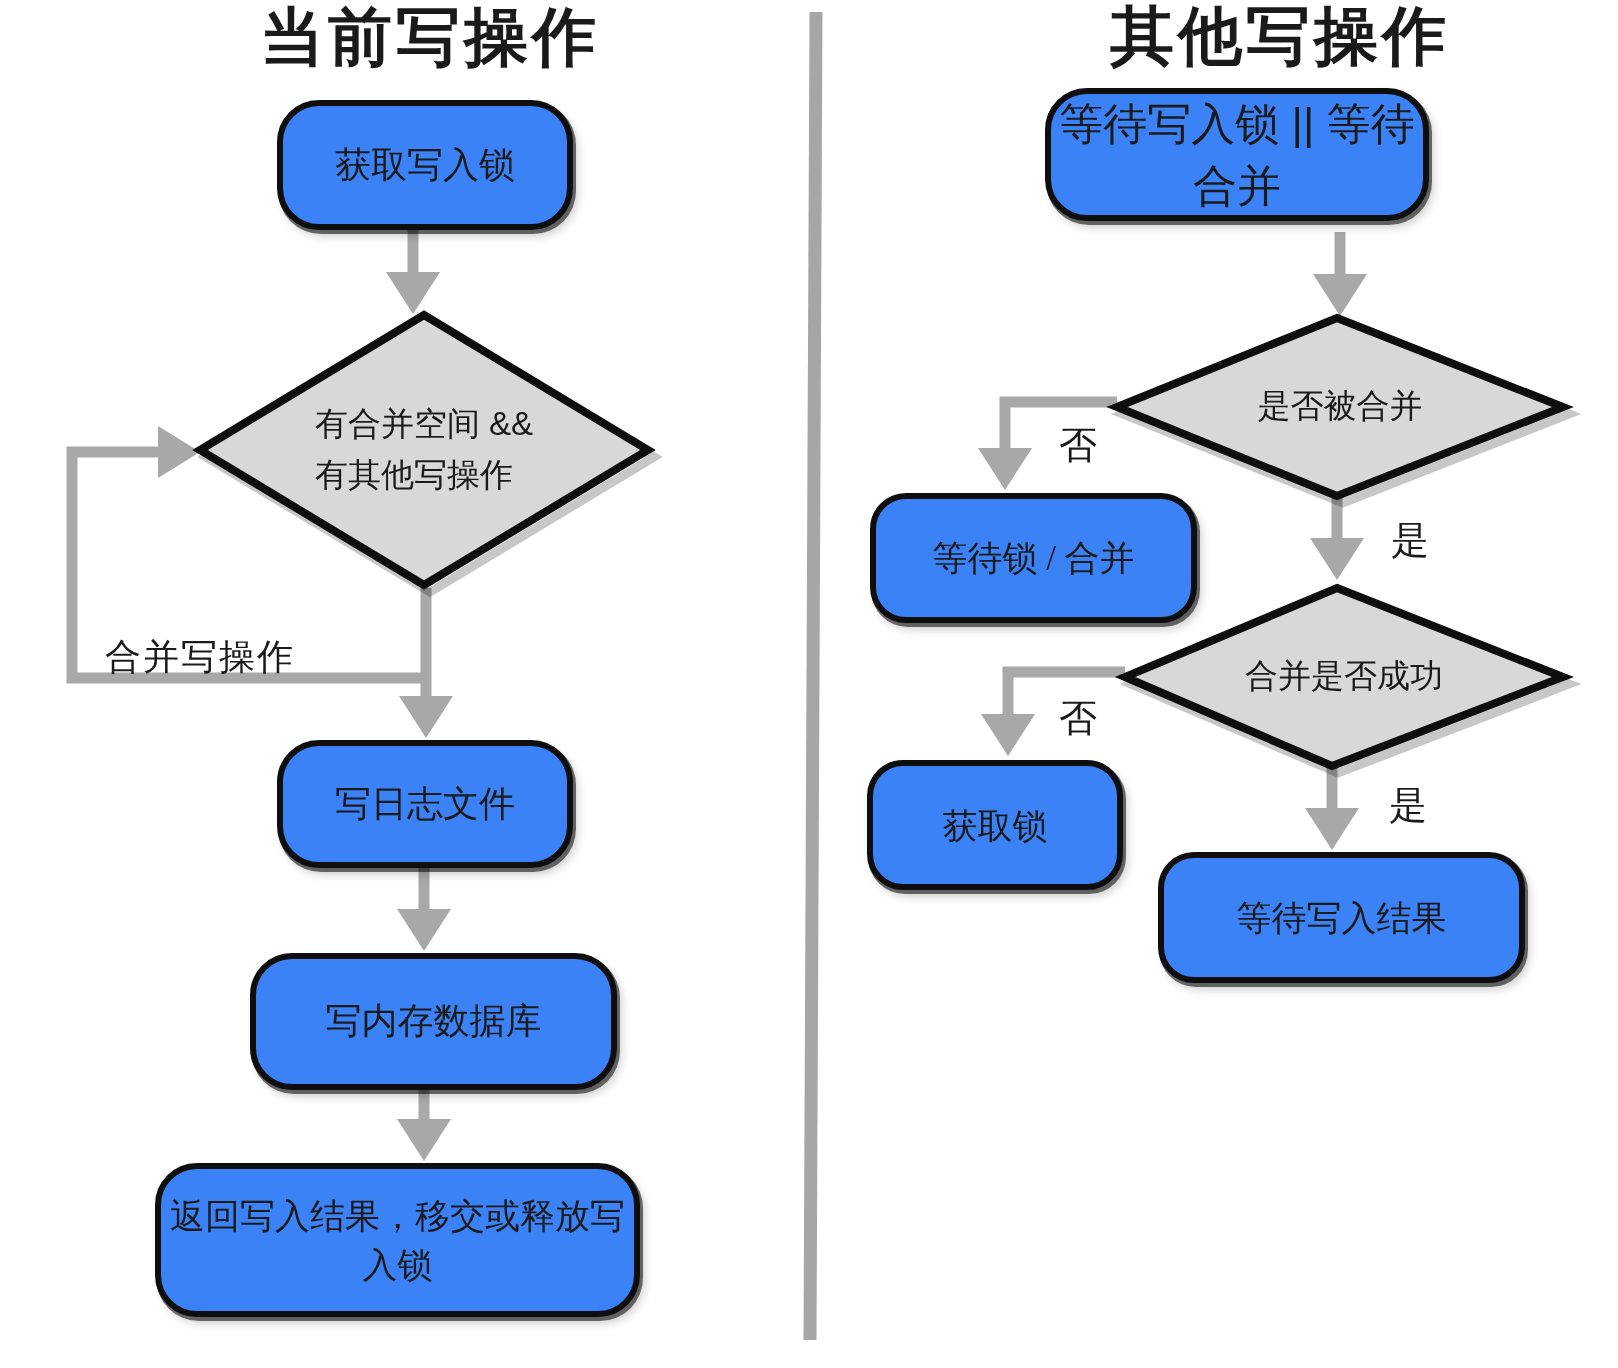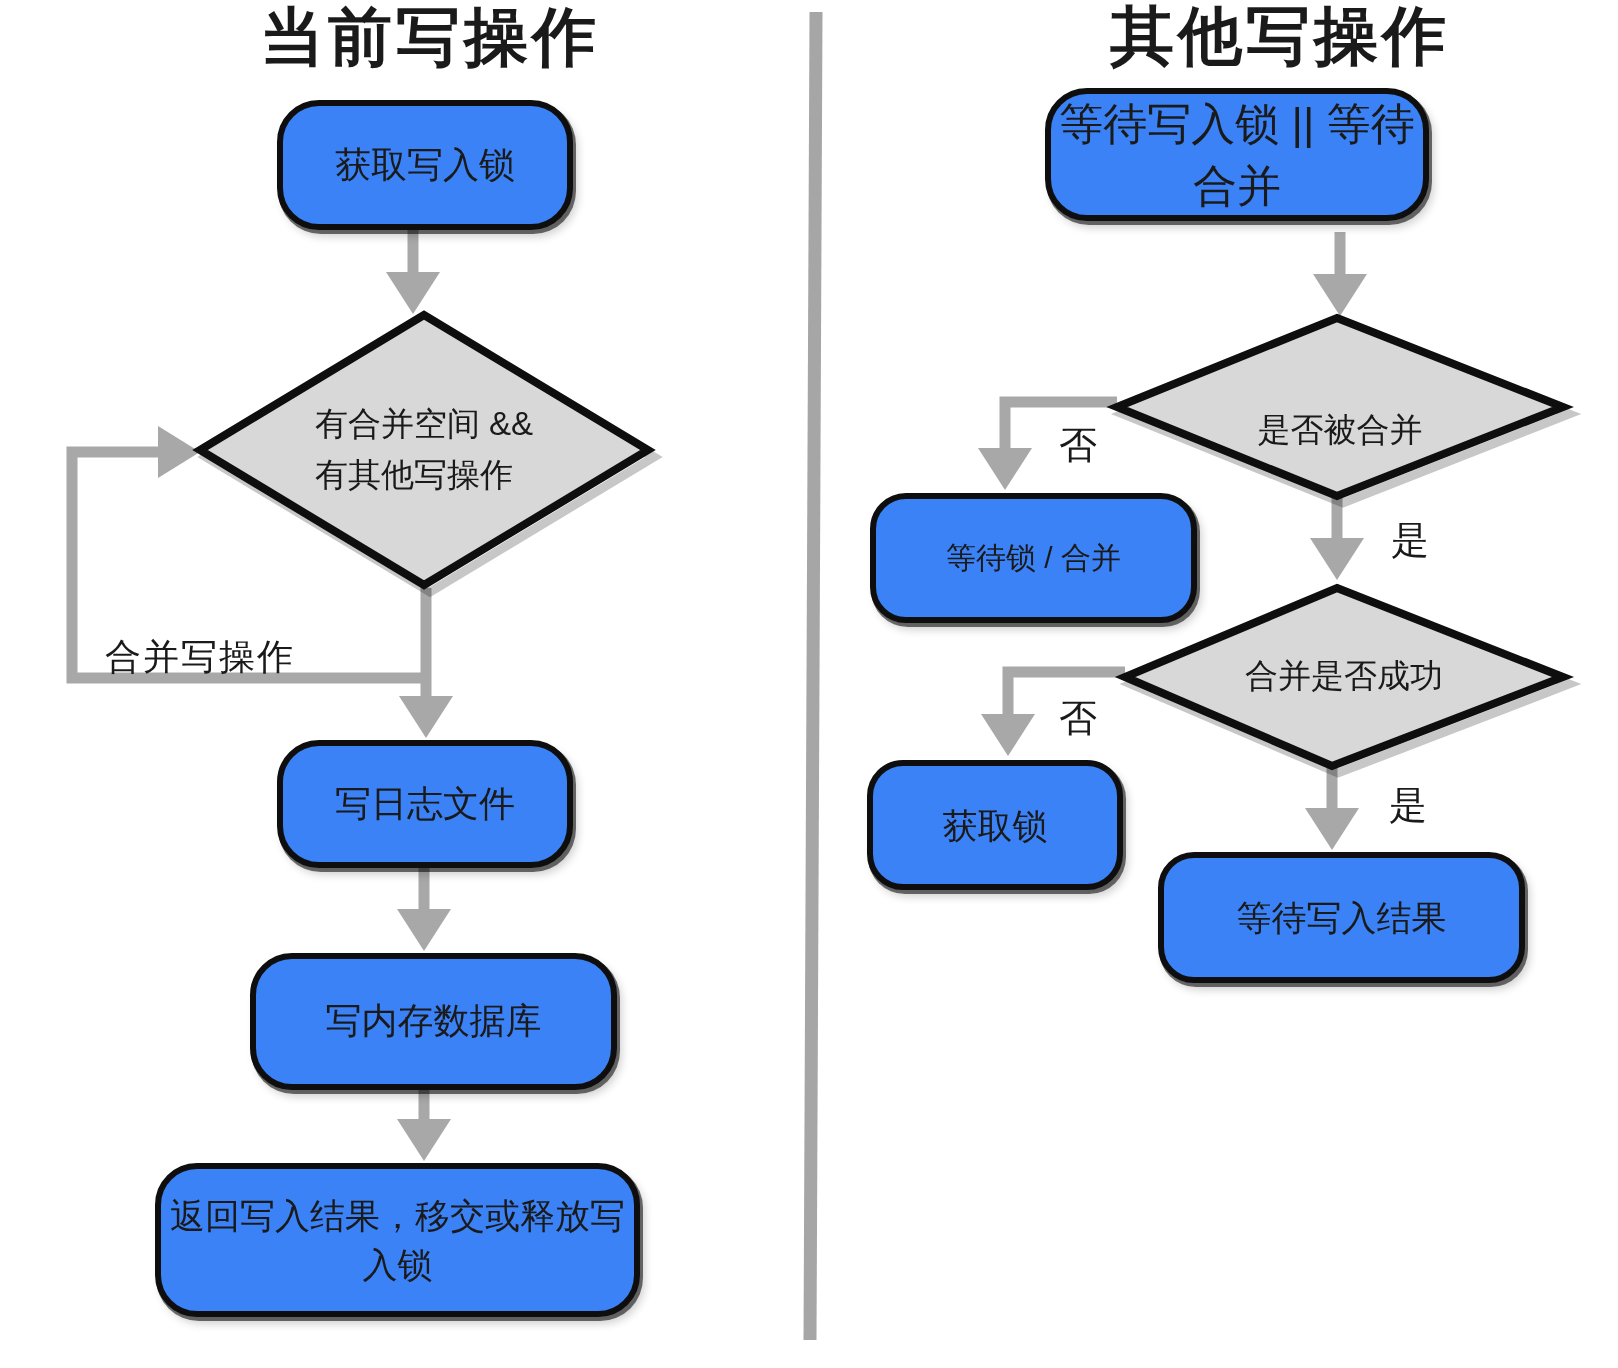--- a/index.html
+++ b/index.html
@@ -121,26 +121,26 @@
   <div class="elabel loop" style="left:200px; top:633px;margin-top:24px;">合并写操作</div>
 
   <div class="node" style="left:277px; top:740px; width:296px; height:128px;">写日志文件</div>
 
   <div class="node" style="left:240px; top:953px; width:367px; height:137px;margin-left:10px;">写内存数据库</div>
 
   <div class="node" style="left:155px; top:1163px; width:485px; height:154px; font-size:35px; padding:0 0;">返回写入结果，移交或释放写入锁</div>
 
   <div class="node" style="left:1045px; top:88px; width:384px; height:133px; font-size:44px;">等待写入锁 || 等待合并</div>
 
-  <div class="dlabel" style="left:1340px; top:406px;margin-top:24px;">是否被合并</div>
+  <div class="dlabel" style="left:1340px; top:406px;">是否被合并</div>
 
   <div class="elabel" style="left:1078px; top:445px;">否</div>
   <div class="elabel" style="left:1410px; top:540px;">是</div>
 
-  <div class="node small-radius" style="left:870px; top:493px; width:327px; height:130px; font-size:30px;">等待锁 / 合并</div>
+  <div class="node small-radius" style="left:870px; top:493px; width:327px; height:130px; font-size:35px;font-family:Liberation Serif, serif;">等待锁 / 合并</div>
 
   <div class="dlabel" style="left:1344px; top:676px;">合并是否成功</div>
 
   <div class="elabel" style="left:1078px; top:718px;">否</div>
   <div class="elabel" style="left:1408px; top:805px;">是</div>
 
   <div class="node small-radius" style="left:867px; top:760px; width:256px; height:130px; font-size:35px;">获取锁</div>
 
   <div class="node small-radius" style="left:1158px; top:852px; width:367px; height:131px; font-size:35px;">等待写入结果</div>
 

